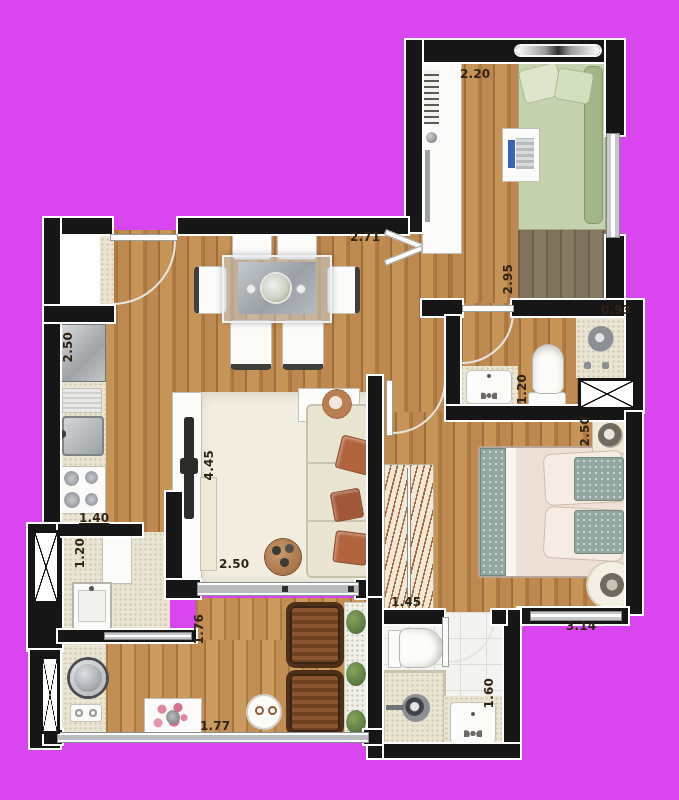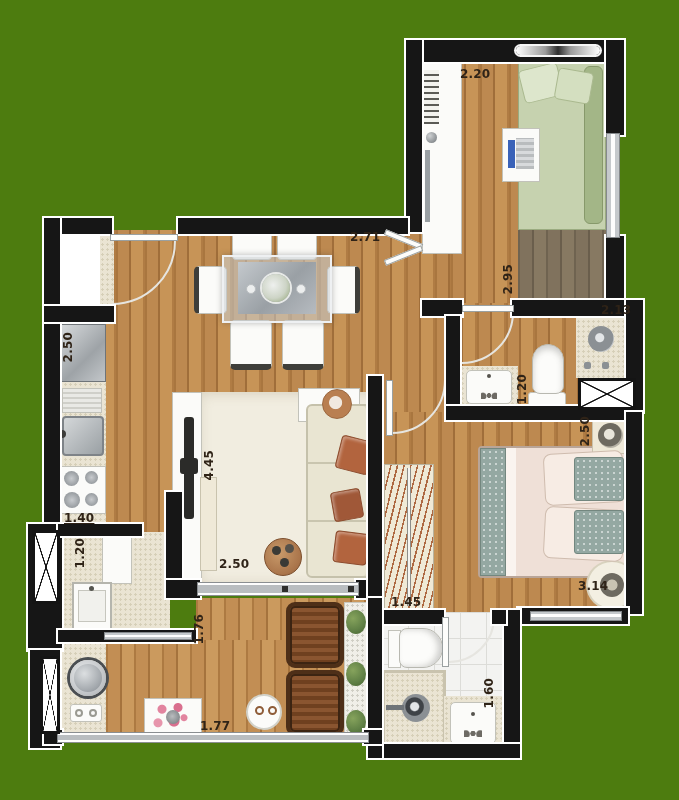--- a/index.html
+++ b/index.html
@@ -1,16 +1,16 @@
 <!DOCTYPE html>
 <html style="--wall: #161616; --wall-trim: #f5f5f5; --wood: #b8854e; --wood-deep: #7d6d59; --tile: #eae4d3; --tile-white: #f3f3f1; --rug: #f1ede0; --sofa-cream: #e9e5d2; --terracotta: #b2643e; --bed-green: #c6d2af; --bed-green-dark: #a3b687; --bed-blush: #efe0d7; --pillow-teal: #94a8a2; --furniture-white: #fbfbf9; --metal: #a8adb2; --glass: #c2c6ca; --chair-brown: #7b4a27; --plant-green: #5f7f45; --flower-pink: #e2849f; --label: #2f2317;"><head>
 <meta charset="utf-8">
 <style>
   html,body{margin:0;padding:0;background:#fff;}
-  #plan{position:relative;width:679px;height:800px;background:#4d7c0f;overflow:hidden;
+  #plan{position:relative;width:679px;height:800px;background:#d946ef;overflow:hidden;
         font-family:"DejaVu Sans",sans-serif;}
   .ab{position:absolute;box-sizing:border-box;}
   .wall{background:var(--wall,#161616);box-shadow:0 0 0 2px #fff;z-index:20;}
   .wood{background:repeating-linear-gradient(90deg,#a9763f 0 2px,#bd8950 2px 13px,#a06e3a 13px 15px,#c79457 15px 27px,#b07c44 27px 29px);z-index:1;}
   .deck{background:repeating-linear-gradient(90deg,#ad7a42 0 2px,#c28e54 2px 14px,#a5733d 14px 16px,#cb9a5e 16px 28px);z-index:1;}
   .wooddark{background:repeating-linear-gradient(90deg,#6f6350 0 2px,#80725d 2px 14px,#6a5e4c 14px 16px,#877962 16px 28px);z-index:2;}
   .tile{background-color:var(--tile,#eae4d3);background-image:radial-gradient(#d6cfb8 1px,transparent 1.3px);background-size:5px 5px;z-index:2;}
   .grid{background-color:var(--tile-white,#f3f3f1);background-image:linear-gradient(#dcdcd8 1px,transparent 1px),linear-gradient(90deg,#dcdcd8 1px,transparent 1px);background-size:26px 26px;z-index:2;}
   .whitef{background:#fbfbf9;border:1px solid #c2c2ba;z-index:6;}
   .cream{background:#efe9d8;border:1px solid #c9c3ae;z-index:6;}
@@ -212,27 +212,27 @@
   <div class="ab slider" style="left:198px;top:583px;width:160px;height:12px;"></div>
   <div class="ab" style="left:282px;top:586px;width:6px;height:6px;background:#2e2e2c;z-index:23;"></div>
   <div class="ab" style="left:348px;top:586px;width:6px;height:6px;background:#2e2e2c;z-index:23;"></div>
   <div class="ab slider" style="left:58px;top:733px;width:310px;height:9px;"></div>
   <div class="ab xbox" style="left:32px;top:530px;width:28px;height:74px;"></div>
   <div class="ab xbox" style="left:40px;top:656px;width:20px;height:78px;"></div>
 
   <span class="ab dim" style="left:460px;top:68px;">2.20</span>
   <span class="ab dim v" style="left:502px;top:264px;">2.95</span>
   <span class="ab dim" style="left:350px;top:231px;">2.71</span>
-  <span class="ab dim" style="left:601px;top:304px;">2.13</span>
+  <span class="ab dim" style="left:601px;top:304px;">0.93</span>
   <span class="ab dim v" style="left:516px;top:374px;">1.20</span>
   <span class="ab dim v" style="left:62px;top:332px;">2.50</span>
-  <span class="ab dim" style="left:64px;top:512px;text-decoration:underline;">1.40</span>
+  <span class="ab dim" style="left:79px;top:512px;text-decoration:underline;">1.40</span>
   <span class="ab dim v" style="left:74px;top:538px;">1.20</span>
   <span class="ab dim v" style="left:203px;top:450px;">4.45</span>
   <span class="ab dim" style="left:219px;top:558px;">2.50</span>
   <span class="ab dim v" style="left:579px;top:416px;">2.50</span>
-  <span class="ab dim" style="left:566px;top:580px;margin-left:12px;">3.14</span>
+  <span class="ab dim" style="left:566px;top:620px;">3.14</span>
   <span class="ab dim v" style="left:193px;top:614px;">1.76</span>
   <span class="ab dim" style="left:200px;top:720px;">1.77</span>
   <span class="ab dim" style="left:391px;top:596px;">1.45</span>
   <span class="ab dim v" style="left:483px;top:678px;">1.60</span>
 
 </div>
 
 </body></html>

